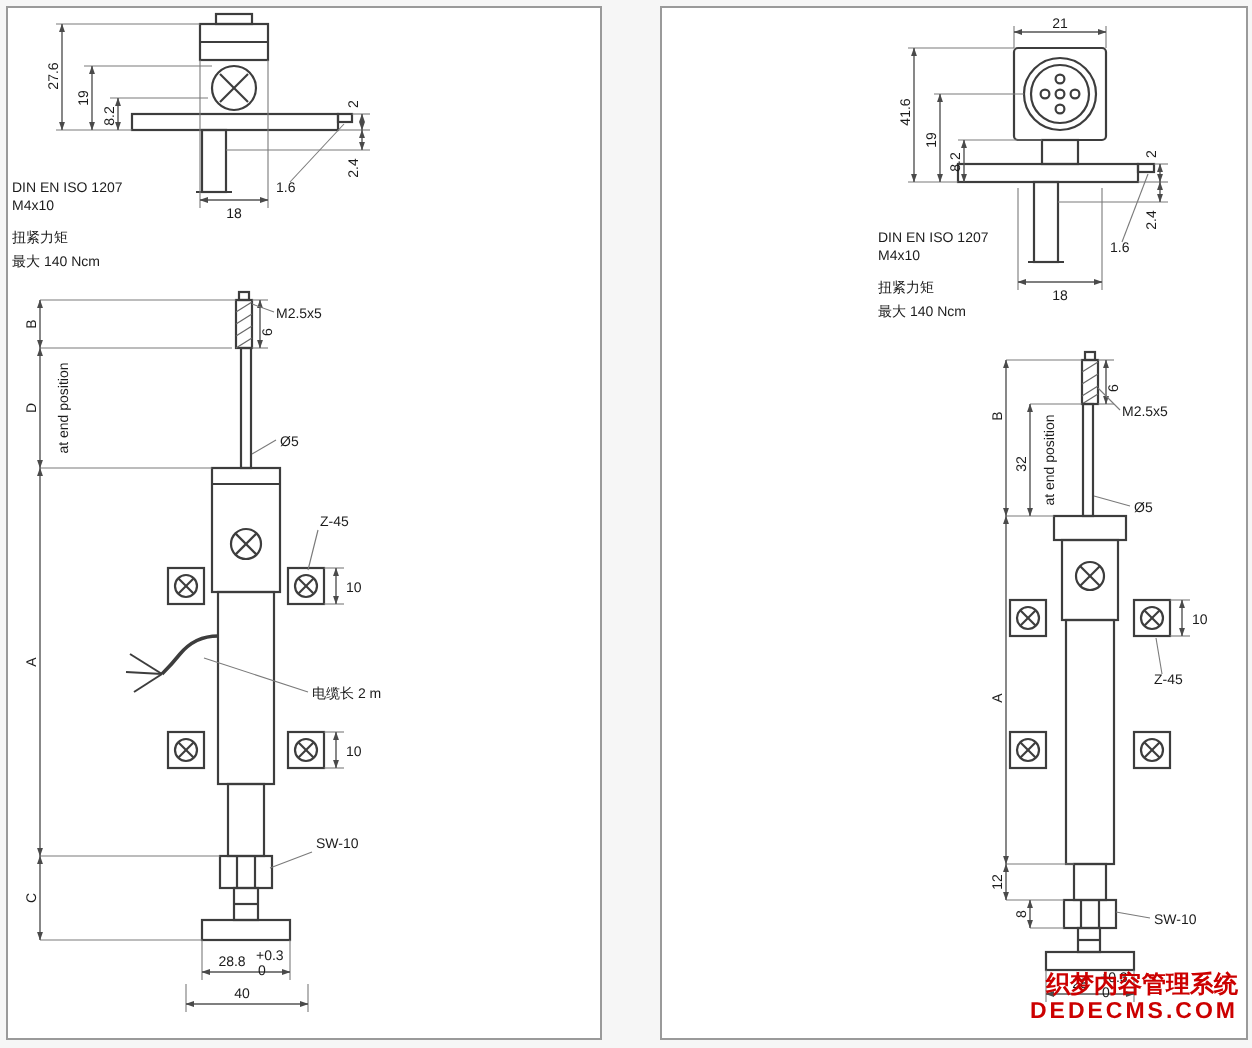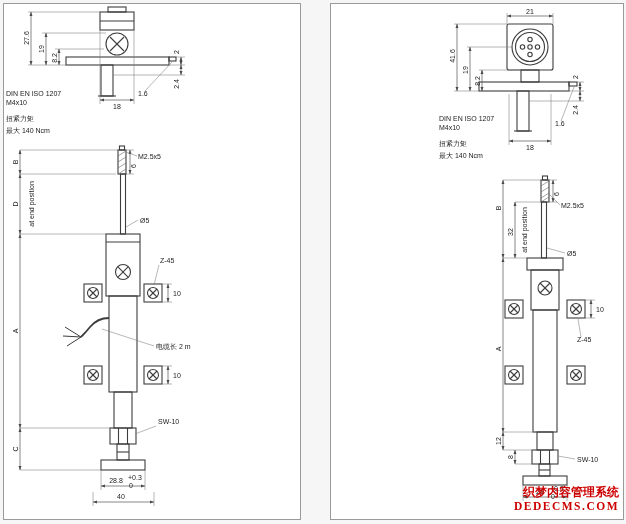--- a/index.html
+++ b/index.html
@@ -14,21 +14,21 @@
   .ext{stroke:#7a7a7a;stroke-width:0.55;fill:none;}
   .hat{stroke:#666;stroke-width:0.6;fill:none;}
   .cab{stroke:#3d3d3d;stroke-width:1.8;fill:none;}
   .wir{stroke:#3d3d3d;stroke-width:1;fill:none;}
   text.t{font-family:"Liberation Sans",sans-serif;font-size:7px;fill:#1b1b1b;}
   .t65{font-size:6.5px;}
   .t6{font-size:6px;}
   .t52{font-size:5.2px;}
   .t85{font-size:8.5px;}
   .watermark{position:absolute;right:4px;bottom:6px;text-align:right;color:#cc0000;font-weight:bold;font-size:12px;line-height:1.15;font-family:"Liberation Sans",sans-serif;}
-  .wm2{letter-spacing:1.5px;font-size:11.5px;font-family:Liberation Serif, serif;}
+  .wm2{letter-spacing:1.5px;font-size:11.5px;}
 </style>
 </head>
 <body>
 
 <div class="page">
 
   <div class="panel" id="panelL">
     <svg width="296" height="515" viewBox="0 0 296 515">
       <defs>
         <marker id="mA" viewBox="0 0 10 10" refX="9.5" refY="5" markerWidth="6" markerHeight="6" orient="auto-start-reverse">

